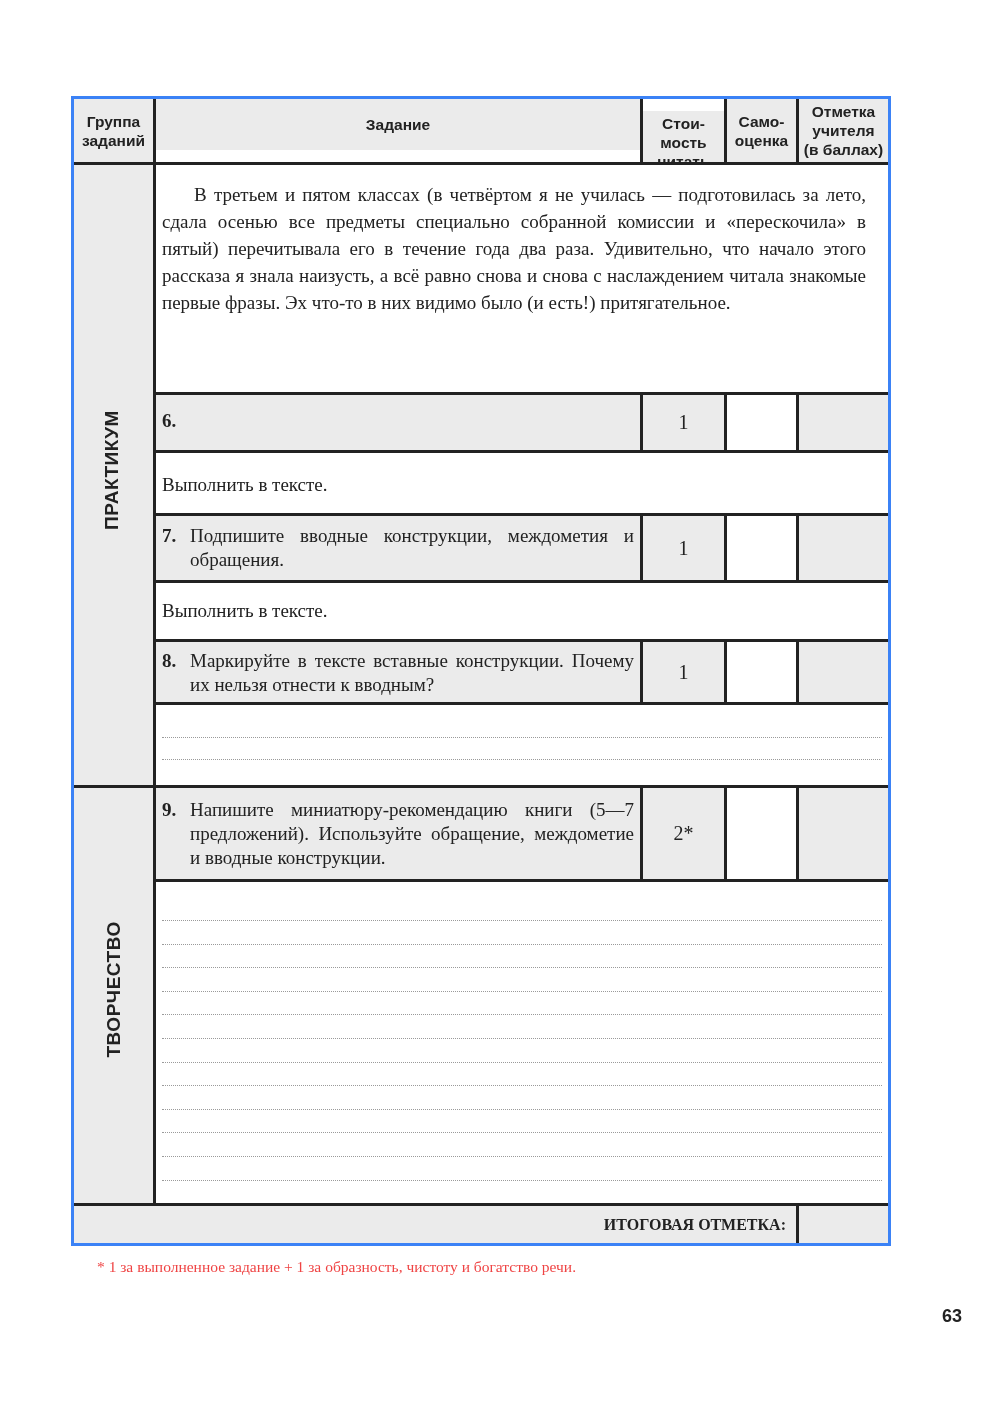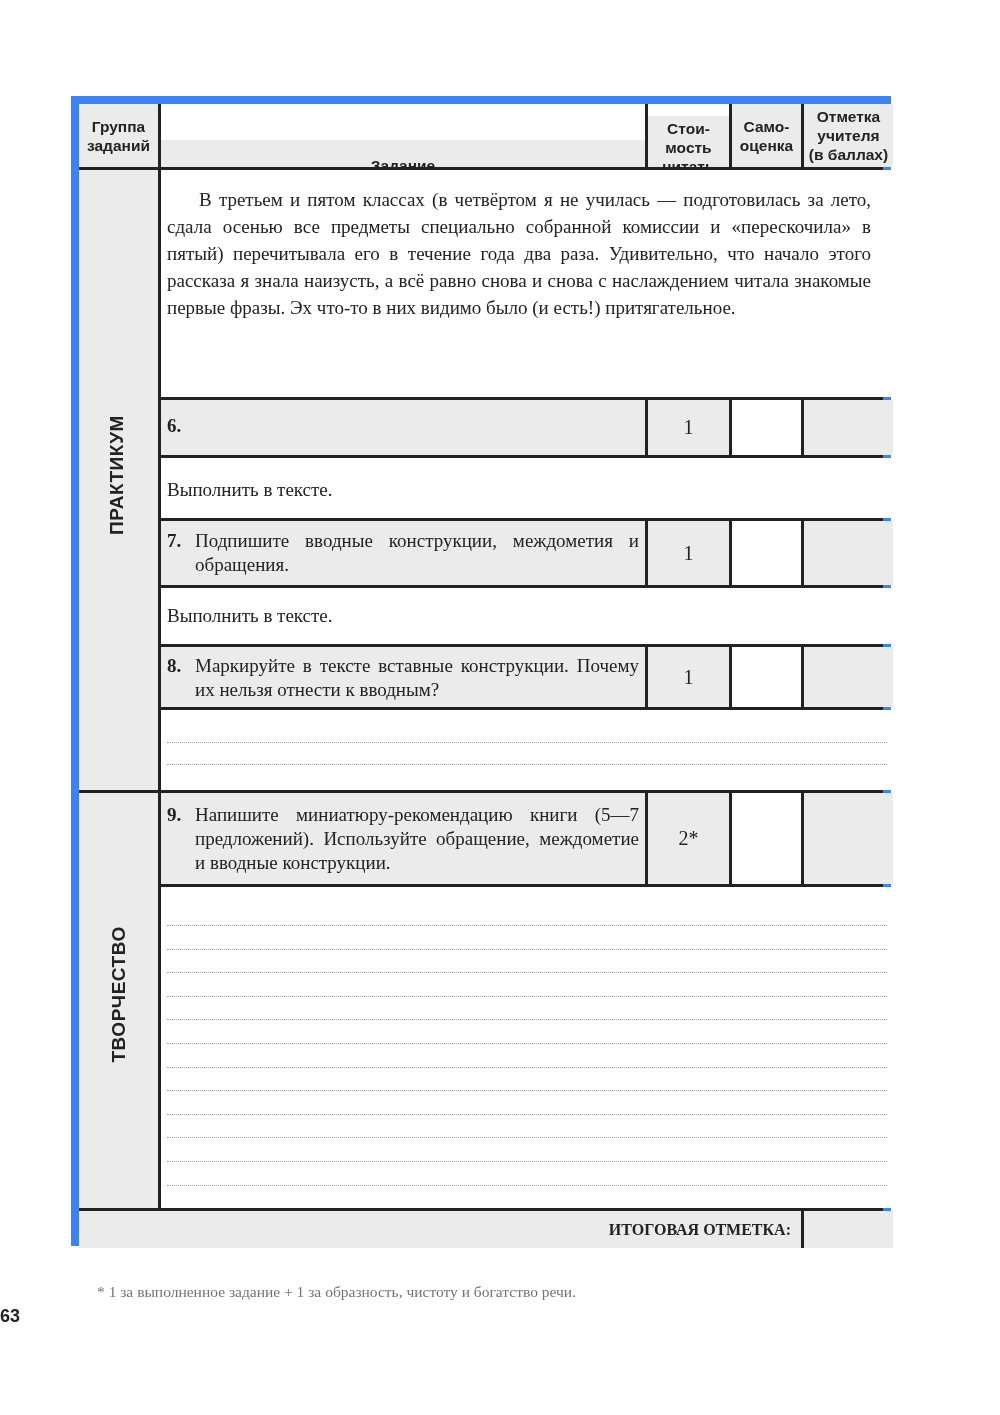--- a/index.html
+++ b/index.html
@@ -1,19 +1,19 @@
 <!DOCTYPE html>
 <html><head>
 <meta charset="utf-8">
 <style>
   html, body { margin: 0; padding: 0; background: #ffffff; }
   body { width: 1000px; height: 1415px; position: relative; overflow: hidden; color: #222; }
 
   .tbl { position: absolute; left: 71px; top: 96px; width: 820px; height: 1150px;
-         border: 8px solid #3b82f6; box-sizing: border-box; }
+         border: 3px solid #3b82f6; box-sizing: border-box; }
   .abs { position: absolute; box-sizing: border-box; }
   .gray { background: #ebebeb; }
   .white { background: #ffffff; }
   .hline { position: absolute; height: 3px; background: #222; }
   .vline { position: absolute; width: 3px; background: #222; }
 
   .hdr { display: flex; align-items: center; justify-content: center; text-align: center;
          font-family: "Liberation Sans", "DejaVu Sans", sans-serif; font-weight: bold;
          font-size: 15.5px; line-height: 19px; color: #222; }
 
@@ -33,33 +33,33 @@
   .task .txt { text-align: justify; }
   .cost { display: flex; align-items: center; justify-content: center;
           font-family: "Liberation Serif", "DejaVu Serif", serif; font-size: 20px; color: #222; }
   .instr { font-family: "Liberation Serif", "DejaVu Serif", serif; font-size: 19px; color: #222; }
 
   .dots { position: absolute; height: 0; border-top: 1.5px dotted #9a9a9a; }
 
   .total { font-family: Liberation Serif, serif; font-weight: bold;
            font-size: 16px; color: #222; text-align: right; }
   .foot { position: absolute; left: 97px; top: 1258px; font-family: "Liberation Serif", "DejaVu Serif", serif;
-          font-size: 15.5px; color: #737373; margin-top: 25px; }
-  .pagenum { position: absolute; left: 0; width: 962px; top: 1306px; text-align: left;
+          font-size: 15.5px; color: #ef4444; }
+  .pagenum { position: absolute; left: 0; width: 962px; top: 1306px; text-align: right;
              font-family: "Liberation Sans", "DejaVu Sans", sans-serif; font-weight: bold; font-size: 18px; color: #222; }
 </style>
 </head>
 <body>
 
 <div class="tbl">
 
   <div class="abs gray hdr" style="left:0;top:0;width:79px;height:63px;">
     <div><span>Группа</span><br><span>заданий</span></div>
   </div>
-  <div class="abs gray hdr" style="left:82px;top:0;width:484px;height:51px;margin-top:36px;">Задание</div>
+  <div class="abs gray hdr" style="left:82px;top:0;width:484px;height:51px;">Задание</div>
   <div class="abs gray hdr" style="left:569px;top:12px;width:81px;height:63px;">
     <div><span>Стои-</span><br><span>мость</span><br><span>читать</span></div>
   </div>
   <div class="abs gray hdr" style="left:653px;top:0;width:69px;height:63px;">
     <div><span>Само-</span><br><span>оценка</span></div>
   </div>
   <div class="abs gray hdr" style="left:725px;top:0;width:89px;height:63px;">
     <div><span>Отметка</span><br><span>учителя</span><br><span>(в баллах)</span></div>
   </div>
 

